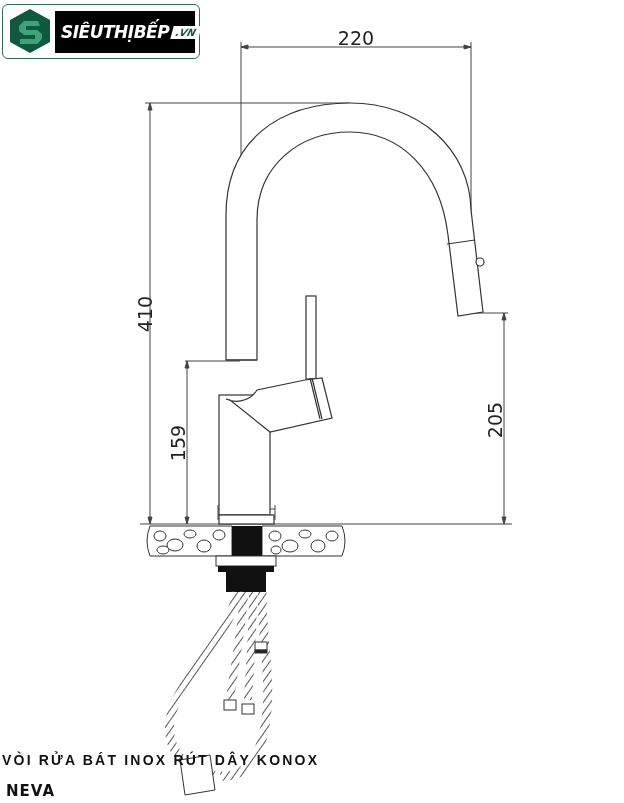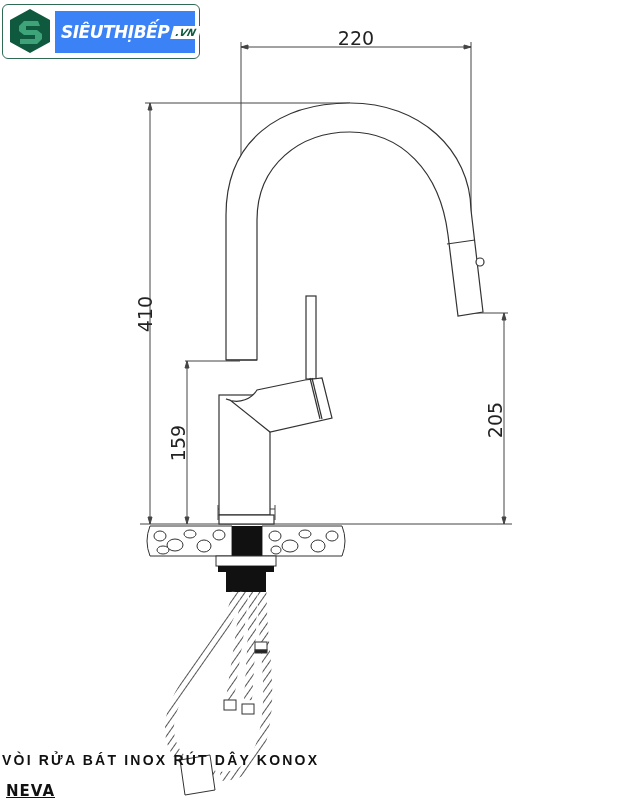--- a/index.html
+++ b/index.html
@@ -1,25 +1,25 @@
 <!DOCTYPE html>
 <html><head>
 <meta charset="utf-8">
 <style>
   html, body { margin:0; padding:0; background:#ffffff; }
   body { width:624px; height:803px; position:relative; overflow:hidden; font-family:"DejaVu Sans", sans-serif; }
   .logo { position:absolute; left:2px; top:4px; width:198px; height:55px; border:1.5px solid #2f6b52; border-radius:6px; background:#fff; box-sizing:border-box; }
   .logo-mark { position:absolute; left:4px; top:3px; width:46px; height:46px; }
-  .logo-banner { position:absolute; left:52px; top:6px; width:140px; height:42px; background:#3b82f6; display:flex; align-items:center; }
+  .logo-banner { position:absolute; left:52px; top:6px; width:140px; height:42px; background:#000000; display:flex; align-items:center; }
   .logo-text { color:#ffffff; font-family:"DejaVu Sans", sans-serif; font-weight:bold; font-size:17px; font-style:italic; letter-spacing:-0.5px; margin-left:6px; }
   .logo-domain { display:inline-block; background:#ffffff; color:#0f5a3f; font-size:10px; font-weight:bold; font-style:italic; padding:1px 4px; margin-left:3px; transform:skewX(-15deg); }
   svg.drawing { position:absolute; left:0; top:0; }
   .dim { font-family:"DejaVu Sans", sans-serif; font-size:19px; fill:#222; }
   .title { position:absolute; left:2px; top:752px; font-family:Liberation Sans, sans-serif; font-weight:bold; font-size:14px; letter-spacing:2.2px; color:#111; white-space:nowrap; }
-  .subtitle { position:absolute; left:6px; top:782px; font-family:"DejaVu Sans", sans-serif; font-weight:bold; font-size:15px; letter-spacing:1px; color:#111;text-decoration:underline; }
+  .subtitle { position:absolute; left:6px; top:782px; font-family:"DejaVu Sans", sans-serif; font-weight:bold; font-size:15px; letter-spacing:1px; color:#111; }
 </style>
 </head>
 <body>
 
 <div class="logo">
   <svg class="logo-mark" viewBox="0 0 46 46">
     <polygon points="23,1 43,12 43,34 23,45 3,34 3,12" fill="#0f5a3f"></polygon>
     <path d="M31,13 L17,13 L12,18 L12,23 L17,27 L28,27 L28,31 L13,31 L13,36 L30,36 L35,31 L35,26 L30,22 L19,22 L19,18 L33,18 Z" fill="#3fa37a"></path>
   </svg>
   <div class="logo-banner">

